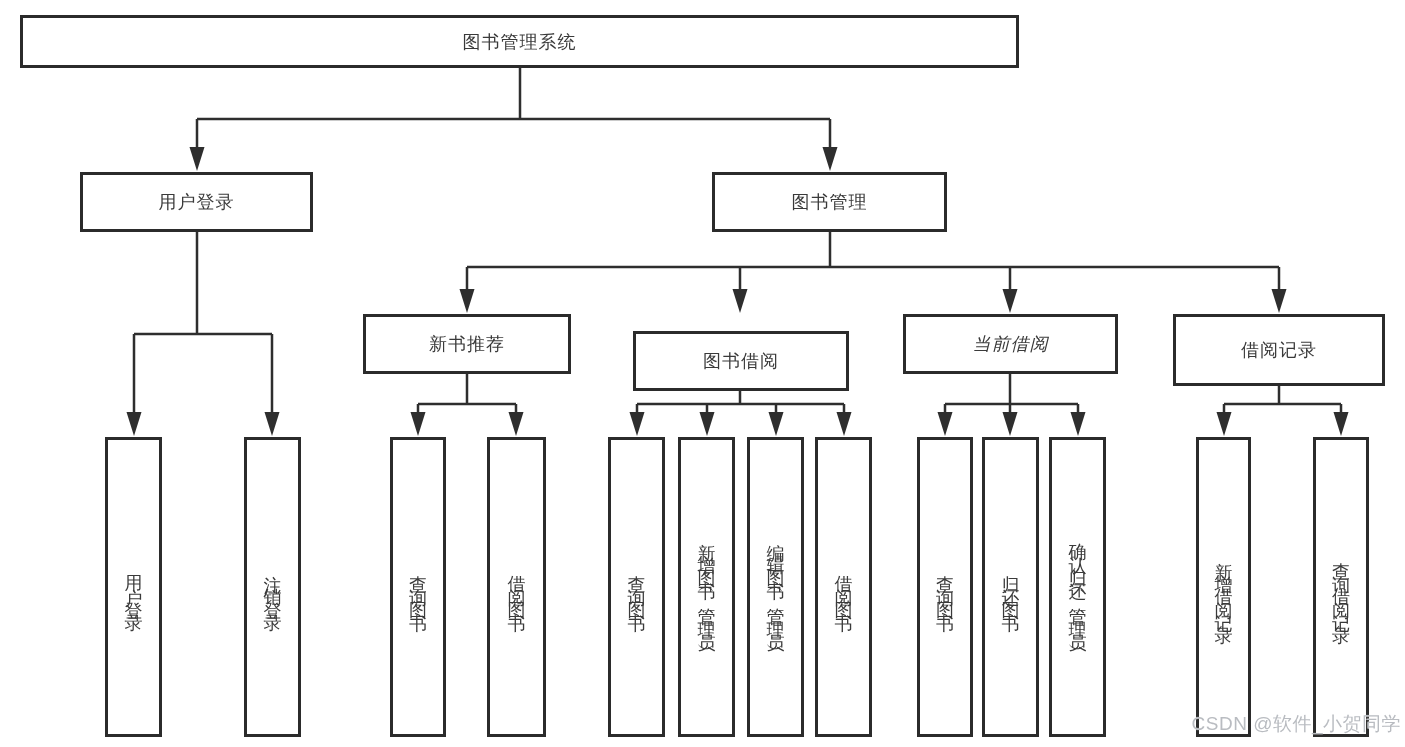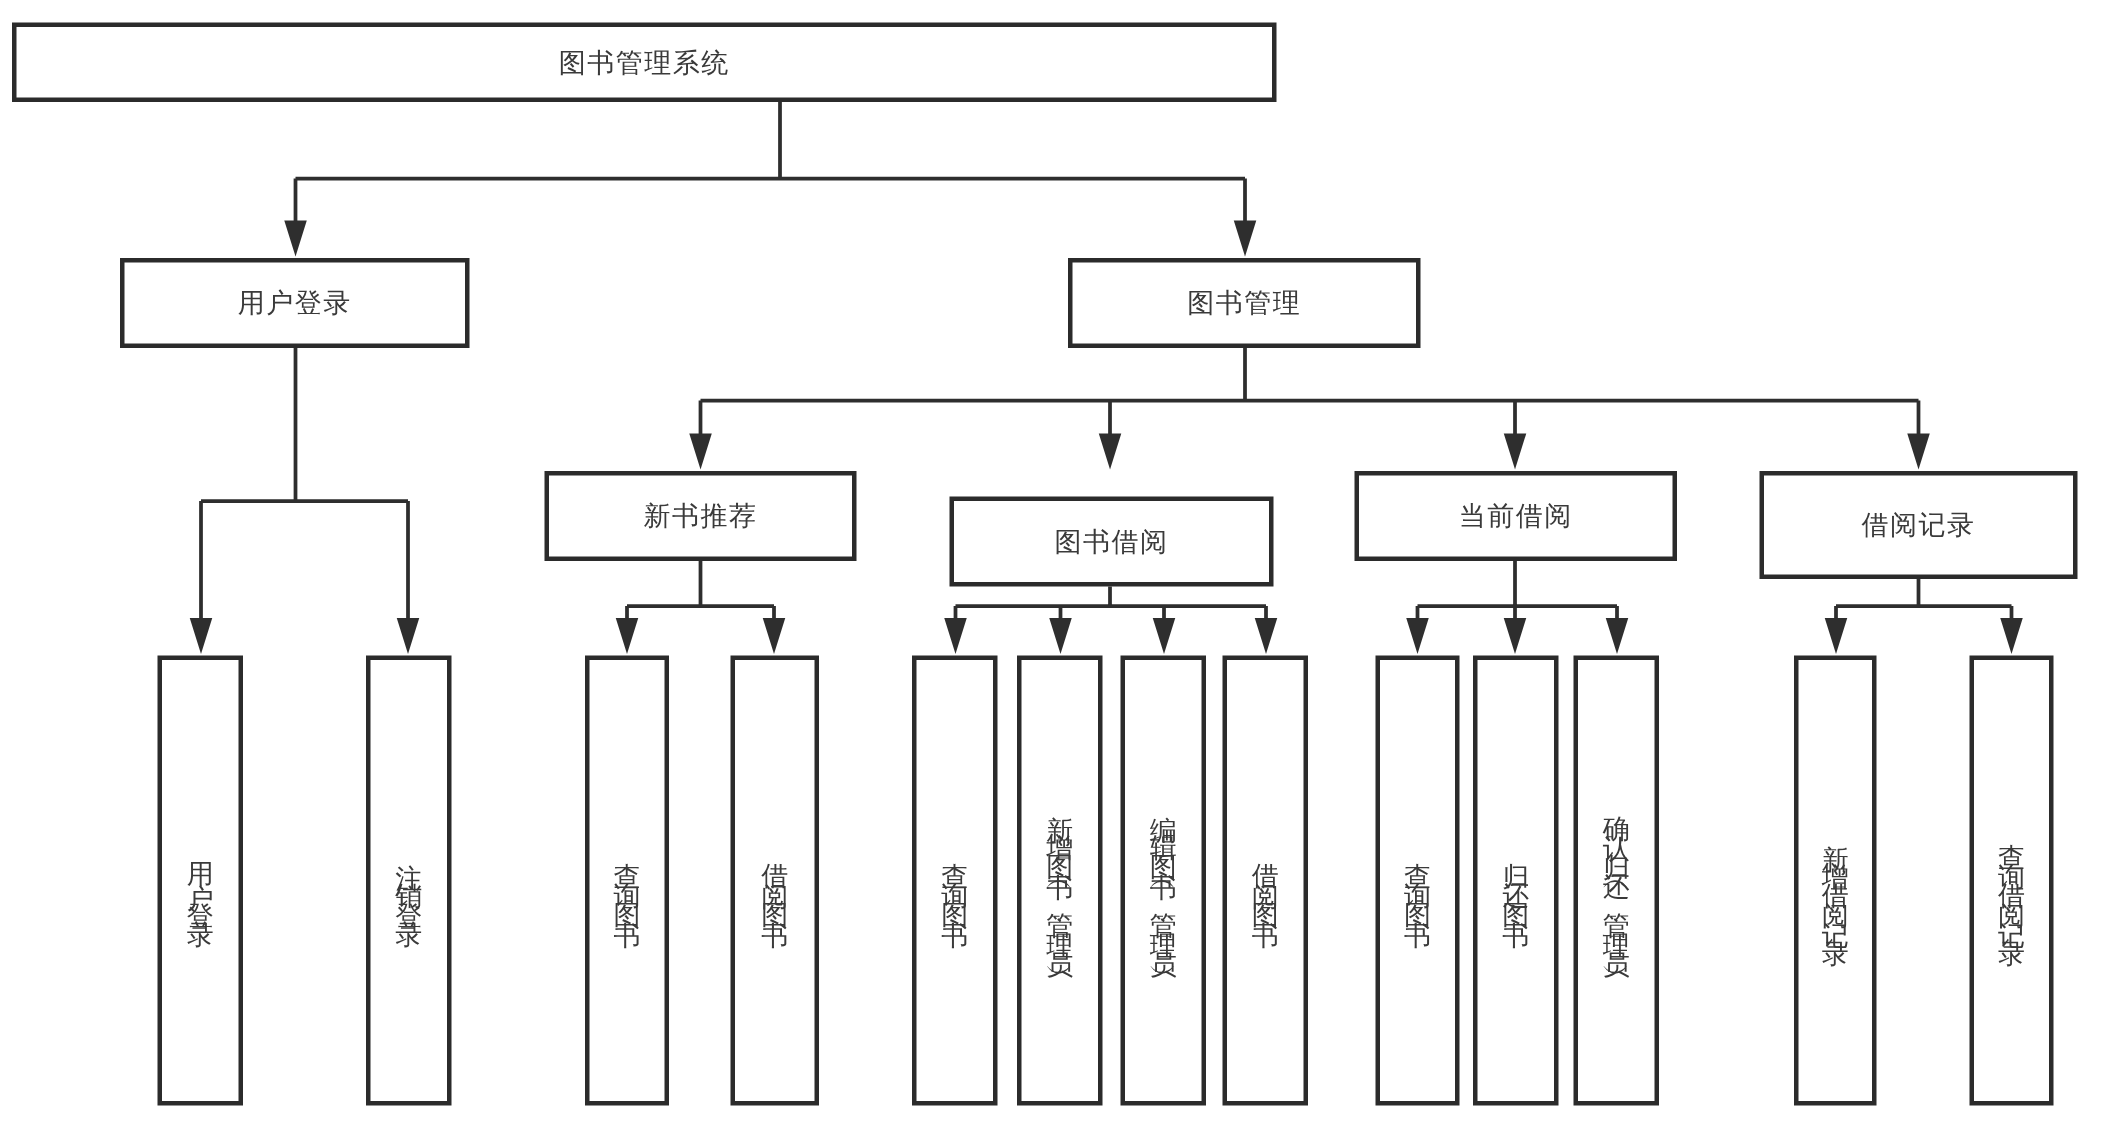--- a/index.html
+++ b/index.html
@@ -84,38 +84,38 @@
     <path class="stroke" d="M1010 374 V404 M945 404 H1078 M945 404 V417 M1010 404 V417 M1078 404 V417"></path>
     <polygon class="ah" points="937.5,412 952.5,412 945,436"></polygon>
     <polygon class="ah" points="1002.5,412 1017.5,412 1010,436"></polygon>
     <polygon class="ah" points="1070.5,412 1085.5,412 1078,436"></polygon>
 
     <path class="stroke" d="M1279 374 V404 M1224 404 H1341 M1224 404 V417 M1341 404 V417"></path>
     <polygon class="ah" points="1216.5,412 1231.5,412 1224,436"></polygon>
     <polygon class="ah" points="1333.5,412 1348.5,412 1341,436"></polygon>
   </svg>
 
-  <div class="node hbox" style="left:8px; top:15px; width:843px; height:53px;">
+  <div class="node hbox" style="left:20px; top:15px; width:999px; height:53px;">
     <span>图书管理系统</span>
   </div>
 
   <div class="node hbox" style="left:80px; top:172px; width:233px; height:60px;">
     <span>用户登录</span>
   </div>
   <div class="node hbox" style="left:712px; top:172px; width:235px; height:60px;">
     <span>图书管理</span>
   </div>
 
   <div class="node hbox" style="left:363px; top:314px; width:208px; height:60px;">
     <span>新书推荐</span>
   </div>
   <div class="node hbox" style="left:633px; top:331px; width:216px; height:60px;">
     <span>图书借阅</span>
   </div>
-  <div class="node hbox" style="left:903px; top:314px; width:215px; height:60px;">
+  <div class="node hbox" style="left:903px; top:314px; width:215px; height:60px;font-style:italic;">
     <span>当前借阅</span>
   </div>
   <div class="node hbox" style="left:1173px; top:314px; width:212px; height:72px;">
     <span>借阅记录</span>
   </div>
 
   <div class="node leaf" style="left:105px; top:437px; width:57px; height:300px;">
     <span class="vtext">用户登录</span>
   </div>
   <div class="node leaf" style="left:244px; top:437px; width:57px; height:300px;">
@@ -152,14 +152,15 @@
     <span class="vtext">确认归还（管理员）</span>
   </div>
 
   <div class="node leaf" style="left:1196px; top:437px; width:55px; height:300px;">
     <span class="vtext">新增借阅记录</span>
   </div>
   <div class="node leaf" style="left:1313px; top:437px; width:56px; height:300px;">
     <span class="vtext">查询借阅记录</span>
   </div>
 
+  <div id="watermark">CSDN @软件_小贺同学</div>
 
 </div>
 
 </body></html>

